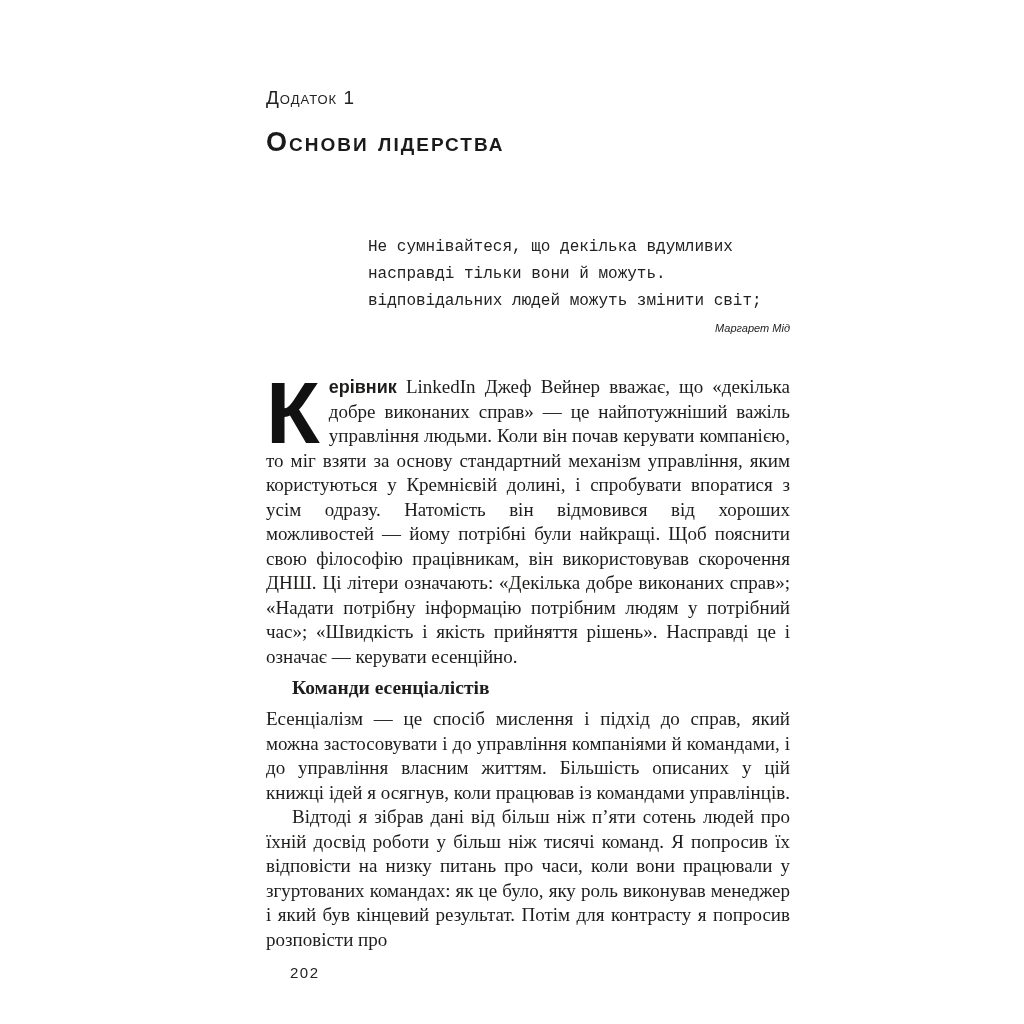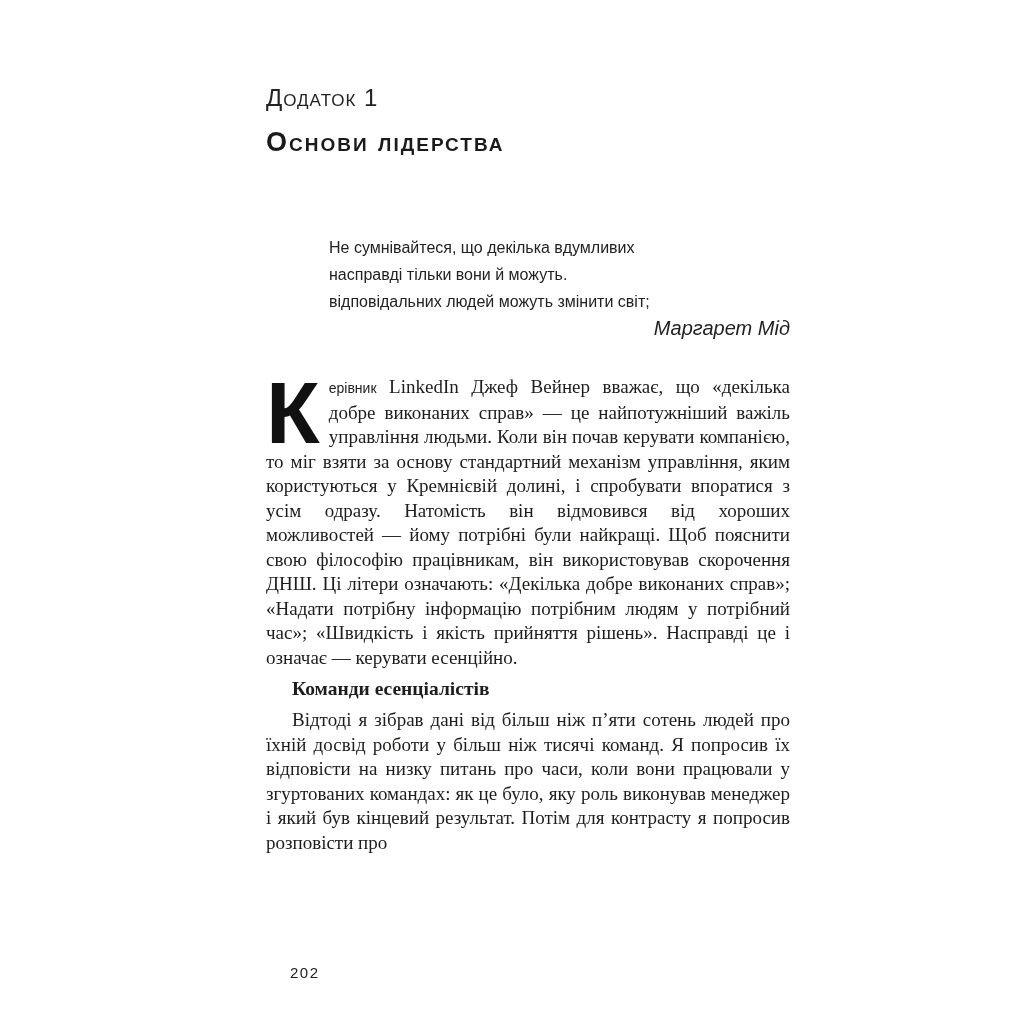--- a/index.html
+++ b/index.html
@@ -16,49 +16,49 @@
     overflow: hidden;
   }
   .column {
     margin-left: 266px;
     width: 524px;
   }
   .appendix-label {
     margin-top: 86px;
     font-family: "Liberation Sans", "DejaVu Sans", sans-serif;
     font-weight: 500;
-    font-size: 24px;
+    font-size: 19px;
     line-height: 23px;
     font-variant: small-caps;
     letter-spacing: 1px;
     color: #232323;
   }
   .chapter-title {
     margin-top: 18px;
     font-family: "Liberation Sans", "DejaVu Sans", sans-serif;
     font-weight: 700;
     font-size: 27px;
     line-height: 31px;
     font-variant: small-caps;
     letter-spacing: 2px;
     color: #1a1a1a;
   }
   .epigraph {
     margin-top: 76px;
-    margin-left: 63px;
-    font-family: Liberation Sans, sans-serif;
+    margin-left: 102px;
+    font-family: Liberation Mono, monospace;
     font-size: 16px;
     line-height: 27px;
     color: #222222;
   }
   .attribution {
     margin-top: 2px;
     font-family: "Liberation Sans", "DejaVu Sans", sans-serif;
     font-style: italic;
-    font-size: 20px;
+    font-size: 11px;
     line-height: 22px;
     text-align: right;
     color: #222222;
   }
   .bodytext {
     font-family: "Liberation Serif", "DejaVu Serif", serif;
     font-size: 19px;
     line-height: 24.5px;
     text-align: justify;
     color: #1d1d1b;
@@ -70,22 +70,22 @@
     float: left;
     font-family: "Liberation Sans", "DejaVu Sans", sans-serif;
     font-weight: 700;
     font-size: 88px;
     line-height: 70px;
     margin: 3px 9px 0 0;
     color: #111111;
   }
   .lead-word {
     font-family: "Liberation Sans", "DejaVu Sans", sans-serif;
-    font-weight: 400;
-    font-size: 14px;
+    font-weight: 700;
+    font-size: 18px;
   }
   .subheading {
     margin: 7px 0 7px 0;
     font-family: "Liberation Serif", "DejaVu Serif", serif;
     font-weight: 700;
     font-size: 19.5px;
     line-height: 24px;
     text-indent: 26px;
     text-align: left;
     color: #1d1d1b;
@@ -126,20 +126,21 @@
     </div>
 
     <div class="attribution">Маргарет Мід</div>
 
     <p class="bodytext para-first">
       <span class="dropcap">К</span><span class="lead-word">ерівник</span><span> LinkedIn Джеф Вейнер вважає, що «декілька добре виконаних справ» — це найпотужніший важіль управління людьми. Коли він почав керувати компанією, то міг взяти за основу стандартний механізм управління, яким користуються у Кремнієвій долині, і спробувати впоратися з усім одразу. Натомість він відмовився від хороших можливостей — йому потрібні були найкращі. Щоб пояснити свою філософію працівникам, він використовував скорочення ДНШ. Ці літери означають: «Декілька добре виконаних справ»; «Надати потрібну інформацію потрібним людям у потрібний час»; «Швидкість і якість прийняття рішень». Насправді це і означає — керувати есенційно.</span>
     </p>
 
     <p class="subheading">Команди есенціалістів</p>
 
+    <p class="bodytext para">Есенціалізм — це спосіб мислення і підхід до справ, який можна застосовувати і до управління компаніями й командами, і до управління власним життям. Більшість описаних у цій книжці ідей я осягнув, коли працював із командами управлінців.</p>
 
     <p class="bodytext para para-indent">
       <span>Відтоді я зібрав дані від більш ніж п’яти сотень людей про їхній досвід роботи у більш ніж тисячі команд. Я попросив їх відповісти на низку питань про часи, коли вони працювали у </span><span class="italic-term">згуртованих</span><span> командах: як це було, яку роль виконував менеджер і який був кінцевий результат. Потім для контрасту я попросив розповісти про</span>
     </p>
 
   </div>
 
   <div class="page-number">202</div>
 </div>
 

